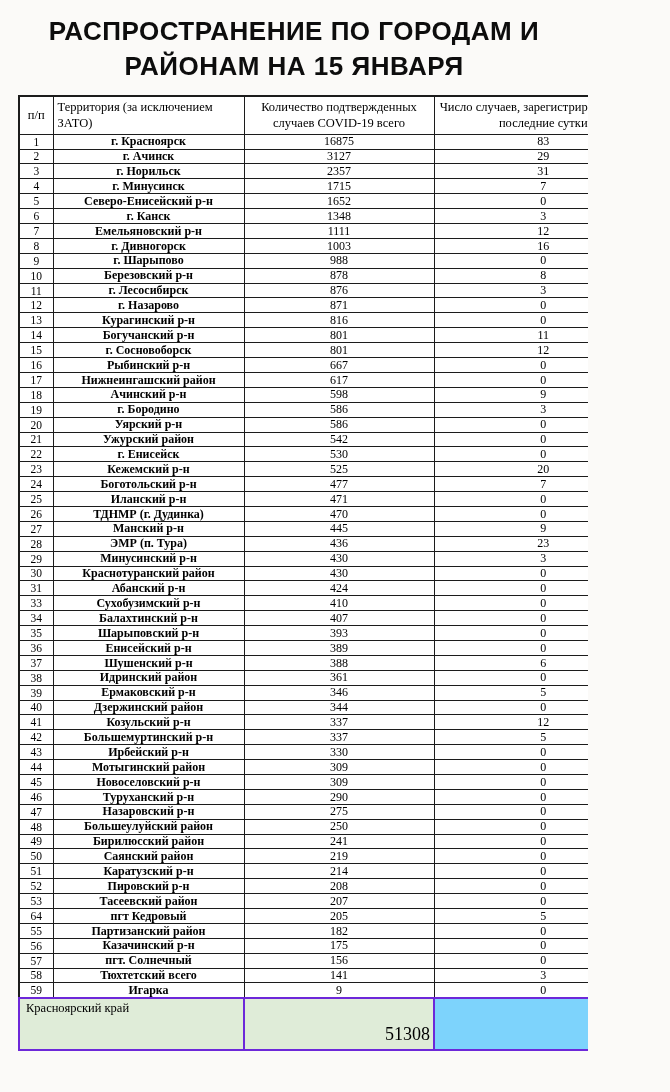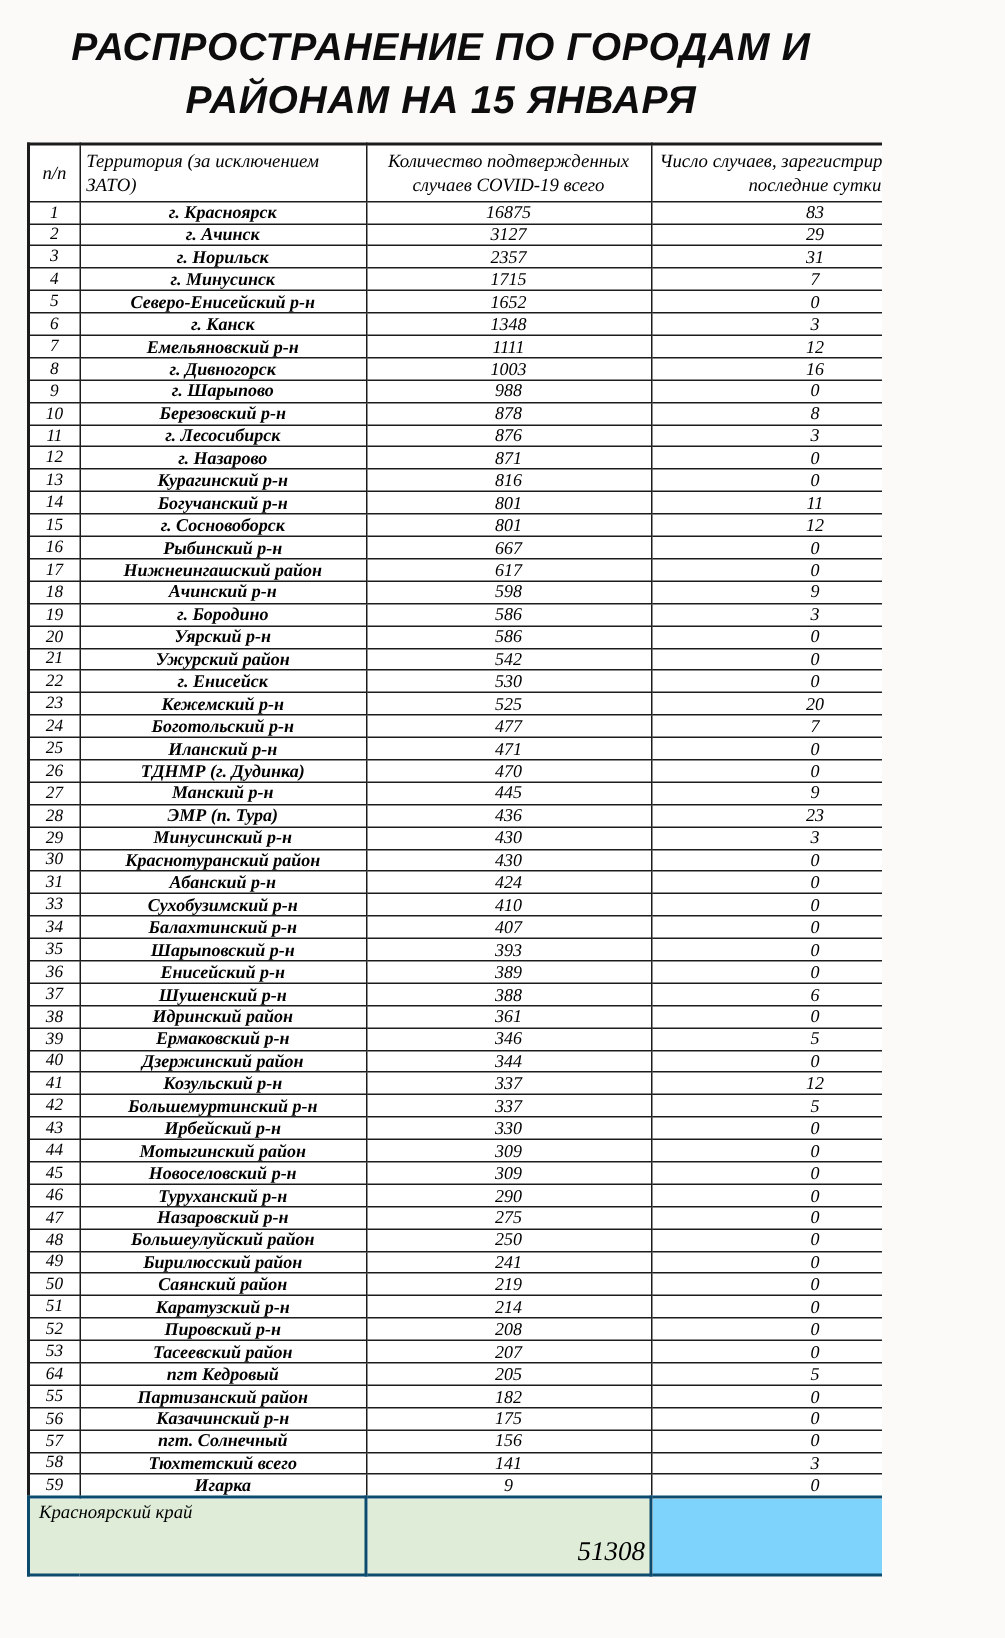--- a/index.html
+++ b/index.html
@@ -8,21 +8,20 @@
     background: #fbfaf8;
   }
   .page {
     position: relative;
     width: 588px;
     height: 1092px;
     background: #fbfaf8;
     font-family: "Liberation Serif", serif;
     color: #000;
     overflow: hidden;
-    font-style: italic;
   }
   .title {
     margin: 0;
     padding-top: 14px;
     text-align: center;
     font-family: "Liberation Sans", sans-serif;
     font-weight: 800;
     font-size: 26px;
     line-height: 1.35;
     letter-spacing: 0.5px;
@@ -60,21 +59,21 @@
     line-height: 1.05;
     vertical-align: middle;
     white-space: nowrap;
     overflow: hidden;
   }
   td.cell-num  { text-align: center; font-size: 11.5px; }
   td.cell-terr { text-align: center; font-weight: bold; font-size: 12px; margin-left: 20px; }
   td.cell-val  { text-align: center; font-size: 12px; }
   tfoot td {
     height: 30px;
-    border: 2px solid #0c4a6e;
+    border: 2px solid #6d28d9;
   }
   td.total-label {
     text-align: left;
     vertical-align: top;
     font-size: 12.5px;
     padding: 3px 6px;
   }
   td.total-val {
     text-align: right;
     vertical-align: middle;

